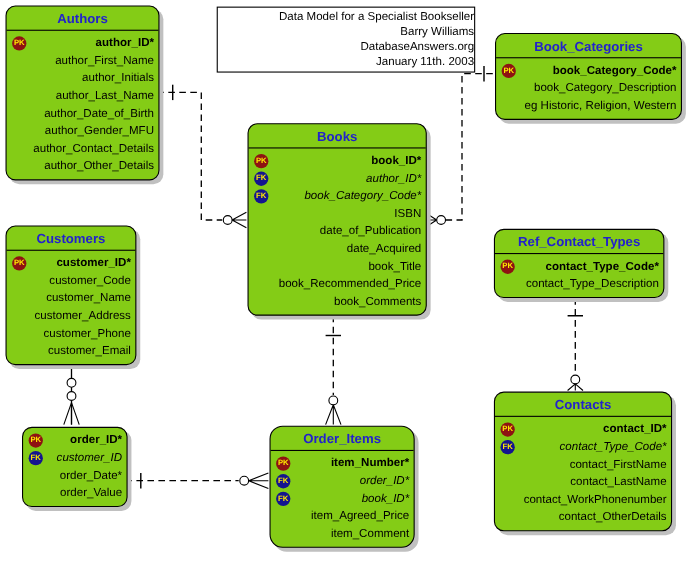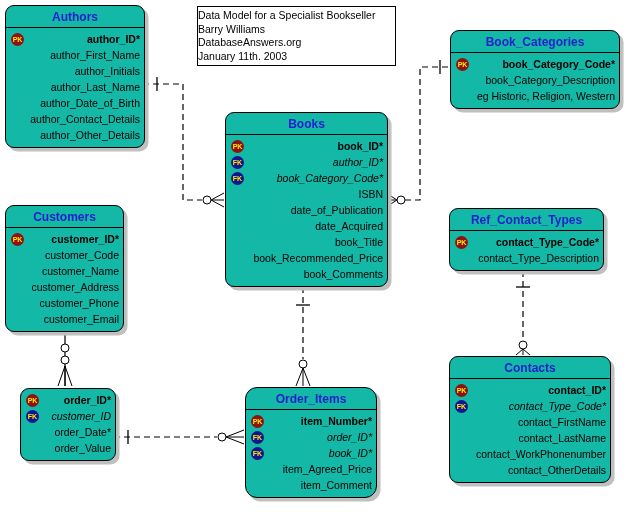--- a/index.html
+++ b/index.html
@@ -7,21 +7,21 @@
     position:relative;width:632px;height:512px;background:#ffffff;
     font-family:"Liberation Sans",sans-serif;overflow:hidden;
   }
   .wires{position:absolute;left:0;top:0;width:632px;height:512px;}
   .wires .dash{stroke:#000;stroke-width:1.2;fill:none;stroke-dasharray:6 4;}
   .wires .solid{stroke:#000;stroke-width:1.2;fill:none;}
   .wires .tick{stroke:#000;stroke-width:1.3;}
   .wires .foot{stroke:#000;stroke-width:1;fill:none;}
   .wires .dot{fill:#fff;stroke:#000;stroke-width:1;}
   .entity{
-    position:absolute;background:#14b8a6;border:1.5px solid #000;border-radius:9px;
+    position:absolute;background:#84cc16;border:1.5px solid #000;border-radius:9px;
     box-shadow:3.5px 3.5px 0 var(--shadow);
   }
   .etitle{
     font-size:12px;font-weight:bold;color:var(--title-blue);
     text-align:center;padding:3px 2px 2px;border-bottom:1.5px solid #000;
     height:16px;line-height:16px;
   }
   .fields{padding:3px 0 4px;}
   .frow{
     display:flex;align-items:center;height:16px;padding:0 4px 0 5px;
@@ -33,22 +33,22 @@
     display:flex;align-items:center;justify-content:center;
     margin-right:6px;letter-spacing:0;
   }
   .badge.pk{background:var(--pk);}
   .badge.fk{background:var(--fk);}
   .badge-spacer{width:13px;flex:0 0 13px;margin-right:6px;}
   .fname.pk{font-weight:bold;}
   .fname.fk{font-style:italic;}
   .note{
     position:absolute;left:197px;top:6px;width:197px;height:56px;
-    border:1px solid #000;background:#fff;text-align:left;
-    font-size:10.5px;line-height:13.5px;padding-top:2px;color:#000;
+    border:1px solid #000;background:#fff;text-align:right;
+    font-size:10.5px;line-height:13.5px;padding-top:2px;color:#000;padding-left:36px;
   }
   
   #e-authors        {left:5px;  top:5px;  width:138px;}
   #e-bookcategories {left:450px;top:30px; width:168px;}
   #e-books          {left:225px;top:112px;width:161px;}
   #e-customers      {left:5px;  top:205px;width:117px;}
   #e-refcontacttypes{left:449px;top:208px;width:153px;}
   #e-orders         {left:20px; top:388px;width:94px;}
   #e-orderitems     {left:245px;top:387px;width:130px;border-radius:12px;}
   #e-contacts       {left:449px;top:356px;width:160px;}
@@ -122,20 +122,24 @@
         <div class="frow">
           <span class="badge-spacer"></span>
           <span class="fname">author_Last_Name</span>
         </div>
         <div class="frow">
           <span class="badge-spacer"></span>
           <span class="fname">author_Date_of_Birth</span>
         </div>
         <div class="frow">
           <span class="badge-spacer"></span>
+          <span class="fname">author_Gender_MFU</span>
+        </div>
+        <div class="frow">
+          <span class="badge-spacer"></span>
           <span class="fname">author_Contact_Details</span>
         </div>
         <div class="frow">
           <span class="badge-spacer"></span>
           <span class="fname">author_Other_Details</span>
         </div>
       </div>
   </div>
 
   <div class="entity" id="e-bookcategories">

